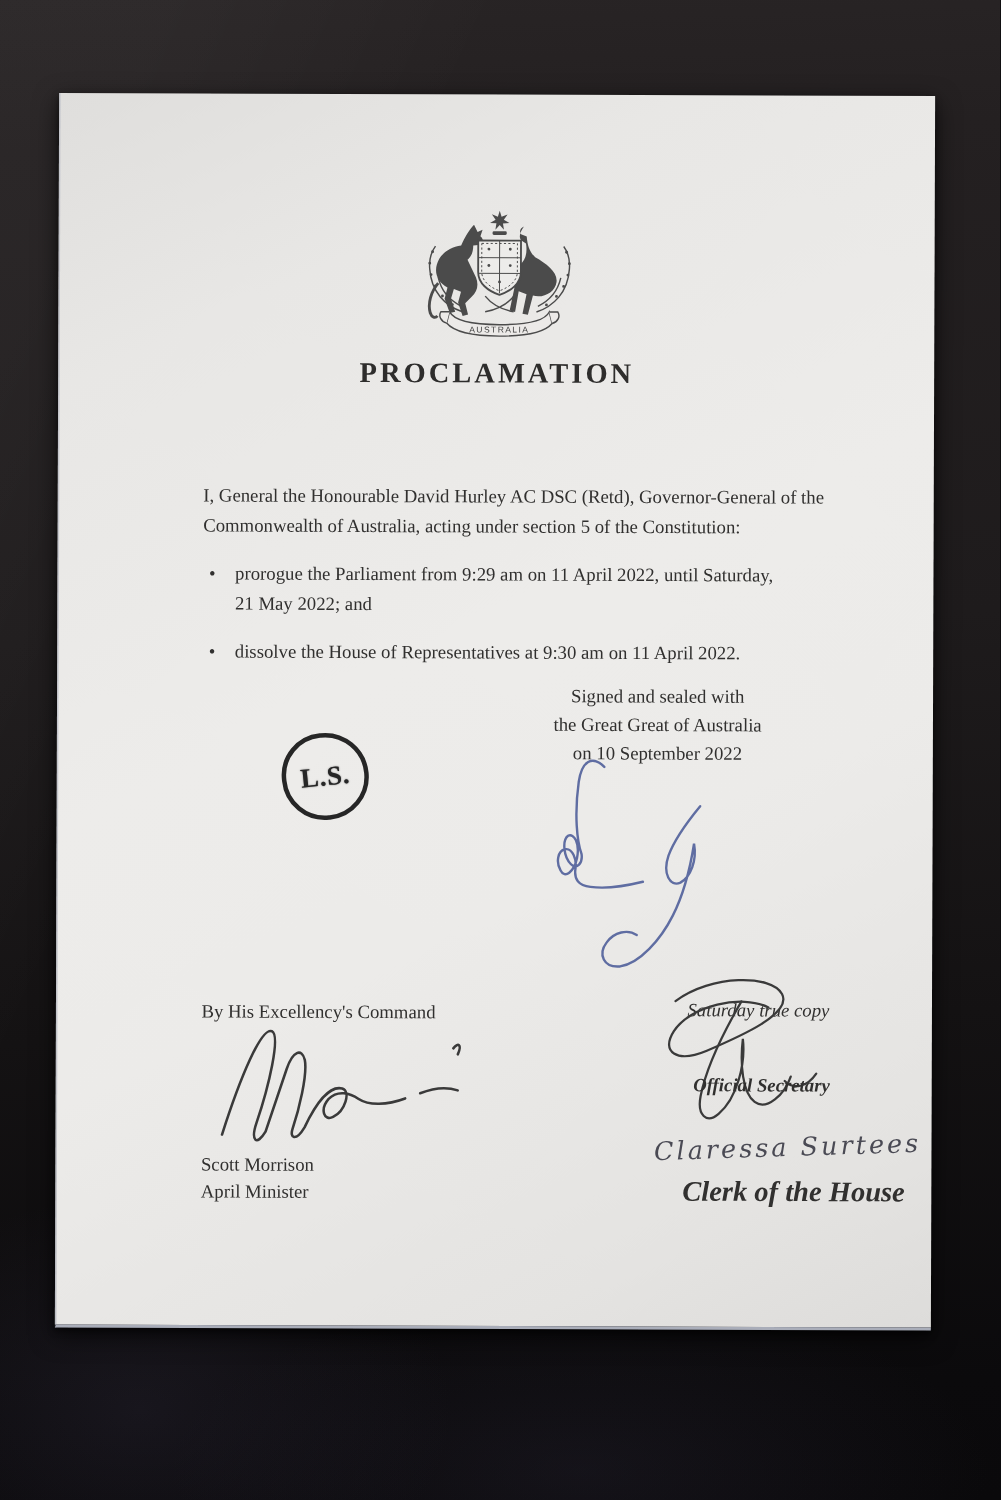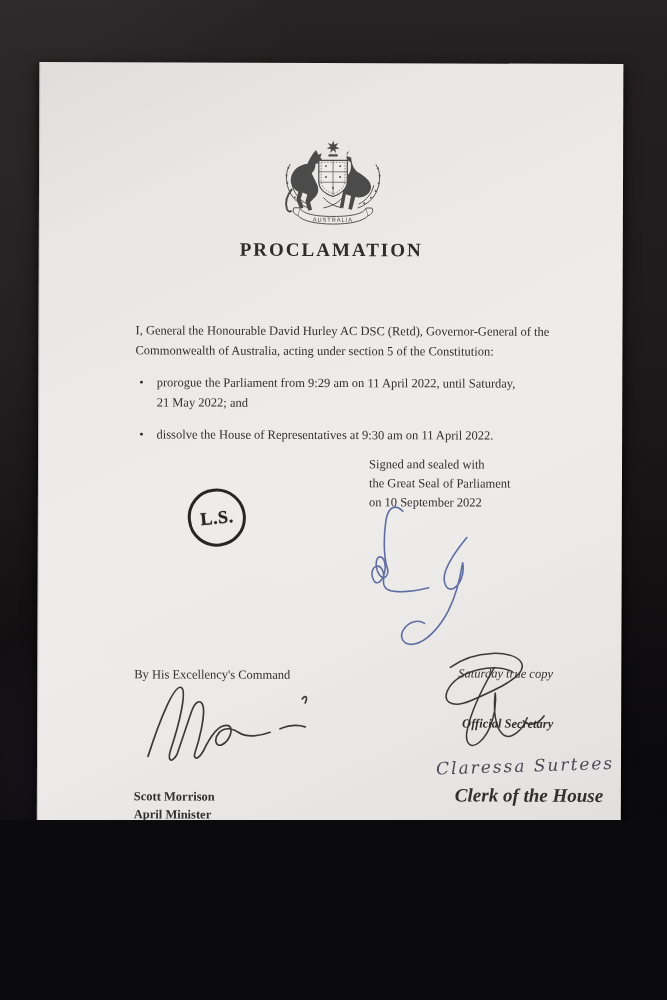--- a/index.html
+++ b/index.html
@@ -1,17 +1,17 @@
 <!DOCTYPE html>
 <html><head>
 <meta charset="utf-8">
 <style>
   html,body{margin:0;padding:0;background:#0b0a0c;}
   .photo{
-    position:relative;width:667px;height:820px;overflow:hidden;
+    position:relative;width:667px;height:1000px;overflow:hidden;
     background:
       radial-gradient(ellipse 320px 220px at 14% 94%, rgba(70,64,90,0.22), transparent 65%),
       radial-gradient(ellipse 420px 180px at 58% 98%, rgba(52,48,68,0.25), transparent 65%),
       linear-gradient(115deg, rgba(255,255,255,0.03) 10%, transparent 30%),
       linear-gradient(178deg,#282425 0%,#242021 10%,#1e1b1c 42%,#141213 68%,#0b0a0c 92%,#0a090b 100%);
     font-family:"Liberation Serif", serif;
   }
   .paper{
     position:absolute;left:38px;top:63px;width:583px;height:821px;
     background:linear-gradient(155deg,#dfdedc 0%,#e8e7e5 18%,#edecea 45%,#ecebe9 62%,#e4e3e1 88%,#dddcda 100%);
@@ -22,33 +22,33 @@
   }
   .abs{position:absolute;}
   .txt{color:#31302f;font-size:12.5px;line-height:20px;white-space:nowrap;}
   .heading{
     left:0;top:176px;width:100%;text-align:center;
     font-weight:bold;font-size:19px;letter-spacing:2px;color:#2e2d2c;
   }
   .intro{left:96px;top:258px;}
   .bullet{left:100px;display:flex;gap:13px;}
   .bmark{font-size:12.5px;line-height:20px;color:#31302f;}
-  .sealnote{left:330px;top:392px;line-height:19px;}
+  .sealnote{left:330px;top:392px;line-height:19px;text-align:center;}
   .ls-stamp{
     left:149px;top:426px;width:52px;height:52px;
     border:3px solid #262626;border-radius:49% 51% 50% 50%;
     display:flex;align-items:center;justify-content:center;
     color:#262626;font-weight:bold;font-size:18px;letter-spacing:0.5px;
     transform:rotate(-6deg);
     text-shadow:0 0 1px rgba(38,38,38,0.8);
   }
   .nameblock{line-height:18px;}
   .gg-name{left:330px;top:532px;}
   .command{left:96px;top:602px;}
-  .pm-name{left:96px;top:725px;font-weight:bold;}
+  .pm-name{left:96px;top:705px;}
   .cert-label{left:420px;top:600px;font-style:italic;}
   .os-title{left:424px;top:650px;font-style:italic;font-weight:bold;}
   .clerk-sig{
     left:398px;top:692px;
     font-family:"DejaVu Serif", serif;font-style:italic;
     font-size:17px;letter-spacing:2px;color:#4a4a54;
     transform:rotate(-2deg);white-space:nowrap;
   }
   .clerk-title{left:417px;top:722px;font-style:italic;font-weight:bold;font-size:19px;}
   svg{display:block;overflow:visible;}
@@ -125,21 +125,21 @@
 
     <div class="abs txt bullet" style="top:362px;">
       <span class="bmark">•</span>
       <span>
         <div>dissolve the House of Representatives at 9:30 am on 11 April 2022.</div>
       </span>
     </div>
 
     <div class="abs txt sealnote">
       <div>Signed and sealed with</div>
-      <div>the Great Seal of Parliament</div>
+      <div>the Great Great of Australia</div>
       <div>on 10 September 2022</div>
     </div>
 
     <div class="abs ls-stamp">
       <span>L.S.</span>
     </div>
 
     <div class="abs sig" style="left:312px;top:436px;">
       <svg width="135" height="150" viewBox="0 0 135 150">
         <g fill="none" stroke-width="1.6" stroke-linecap="round">

